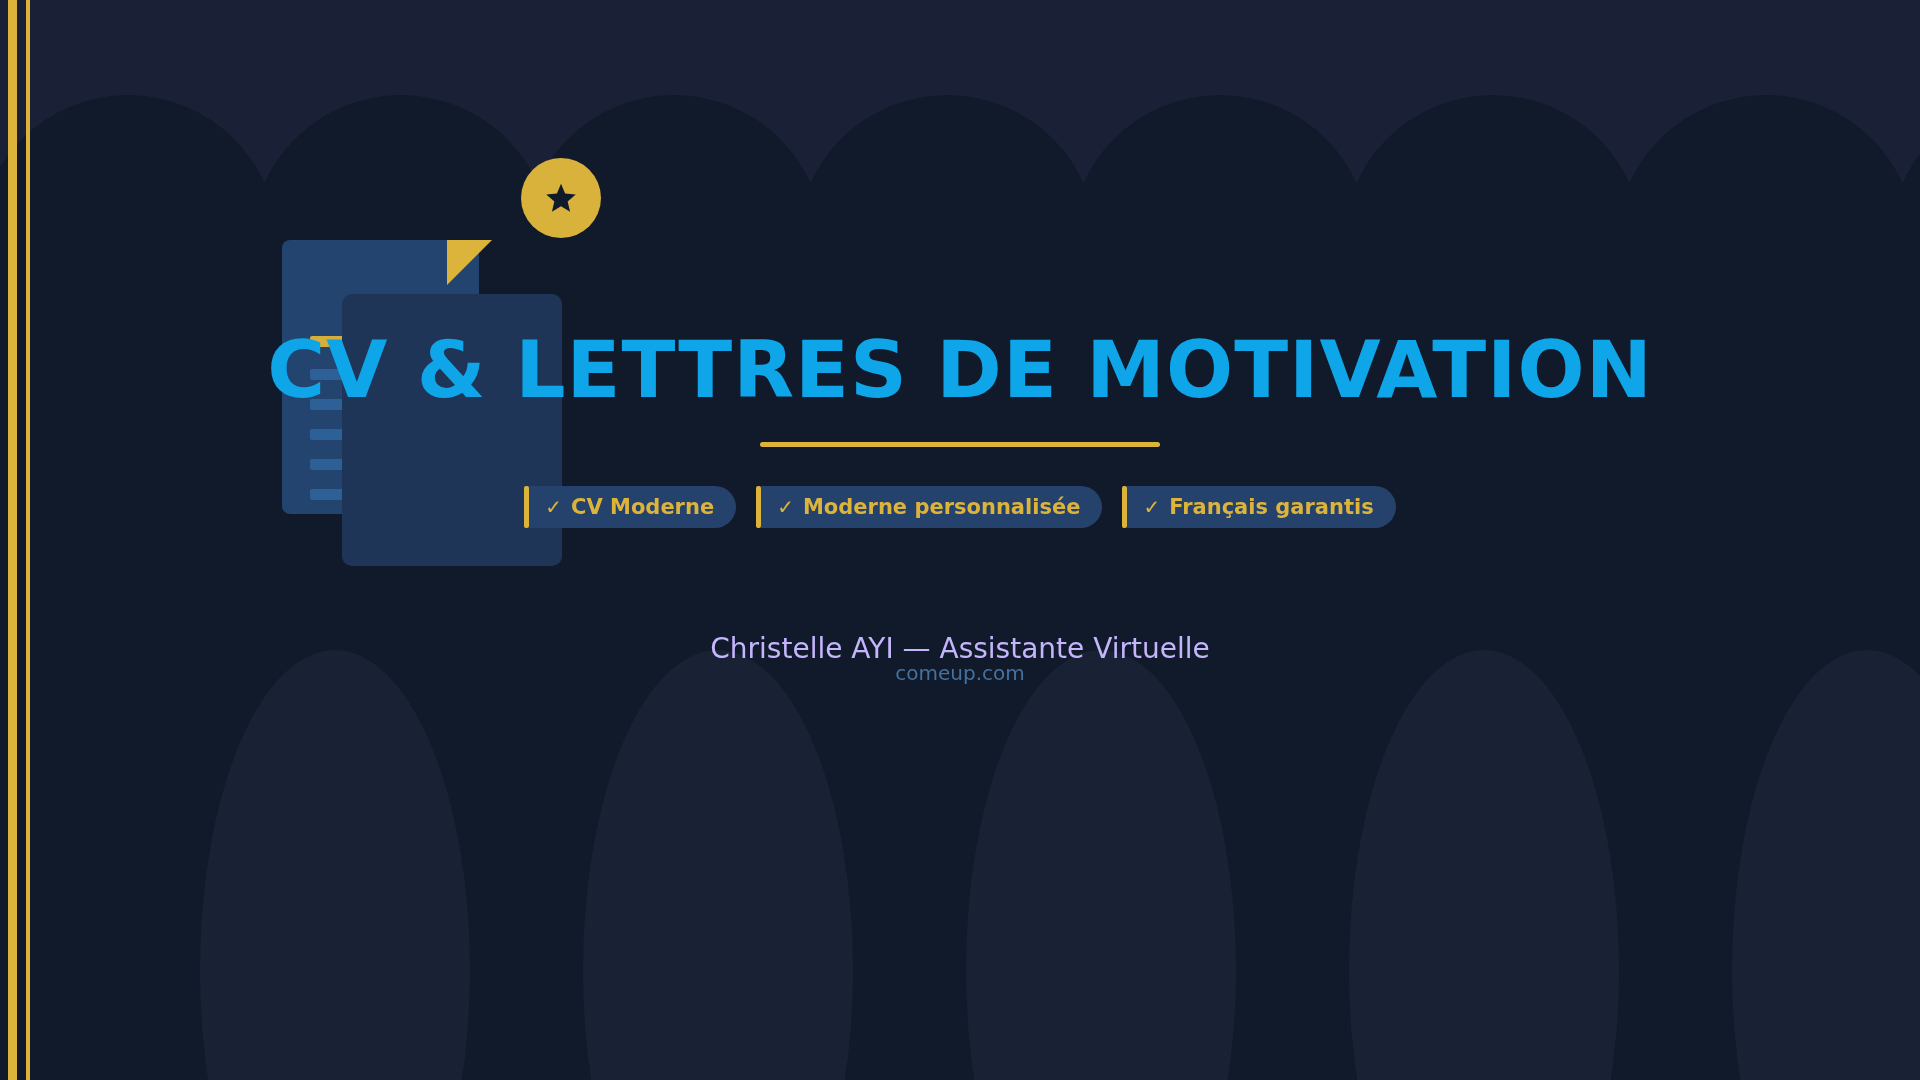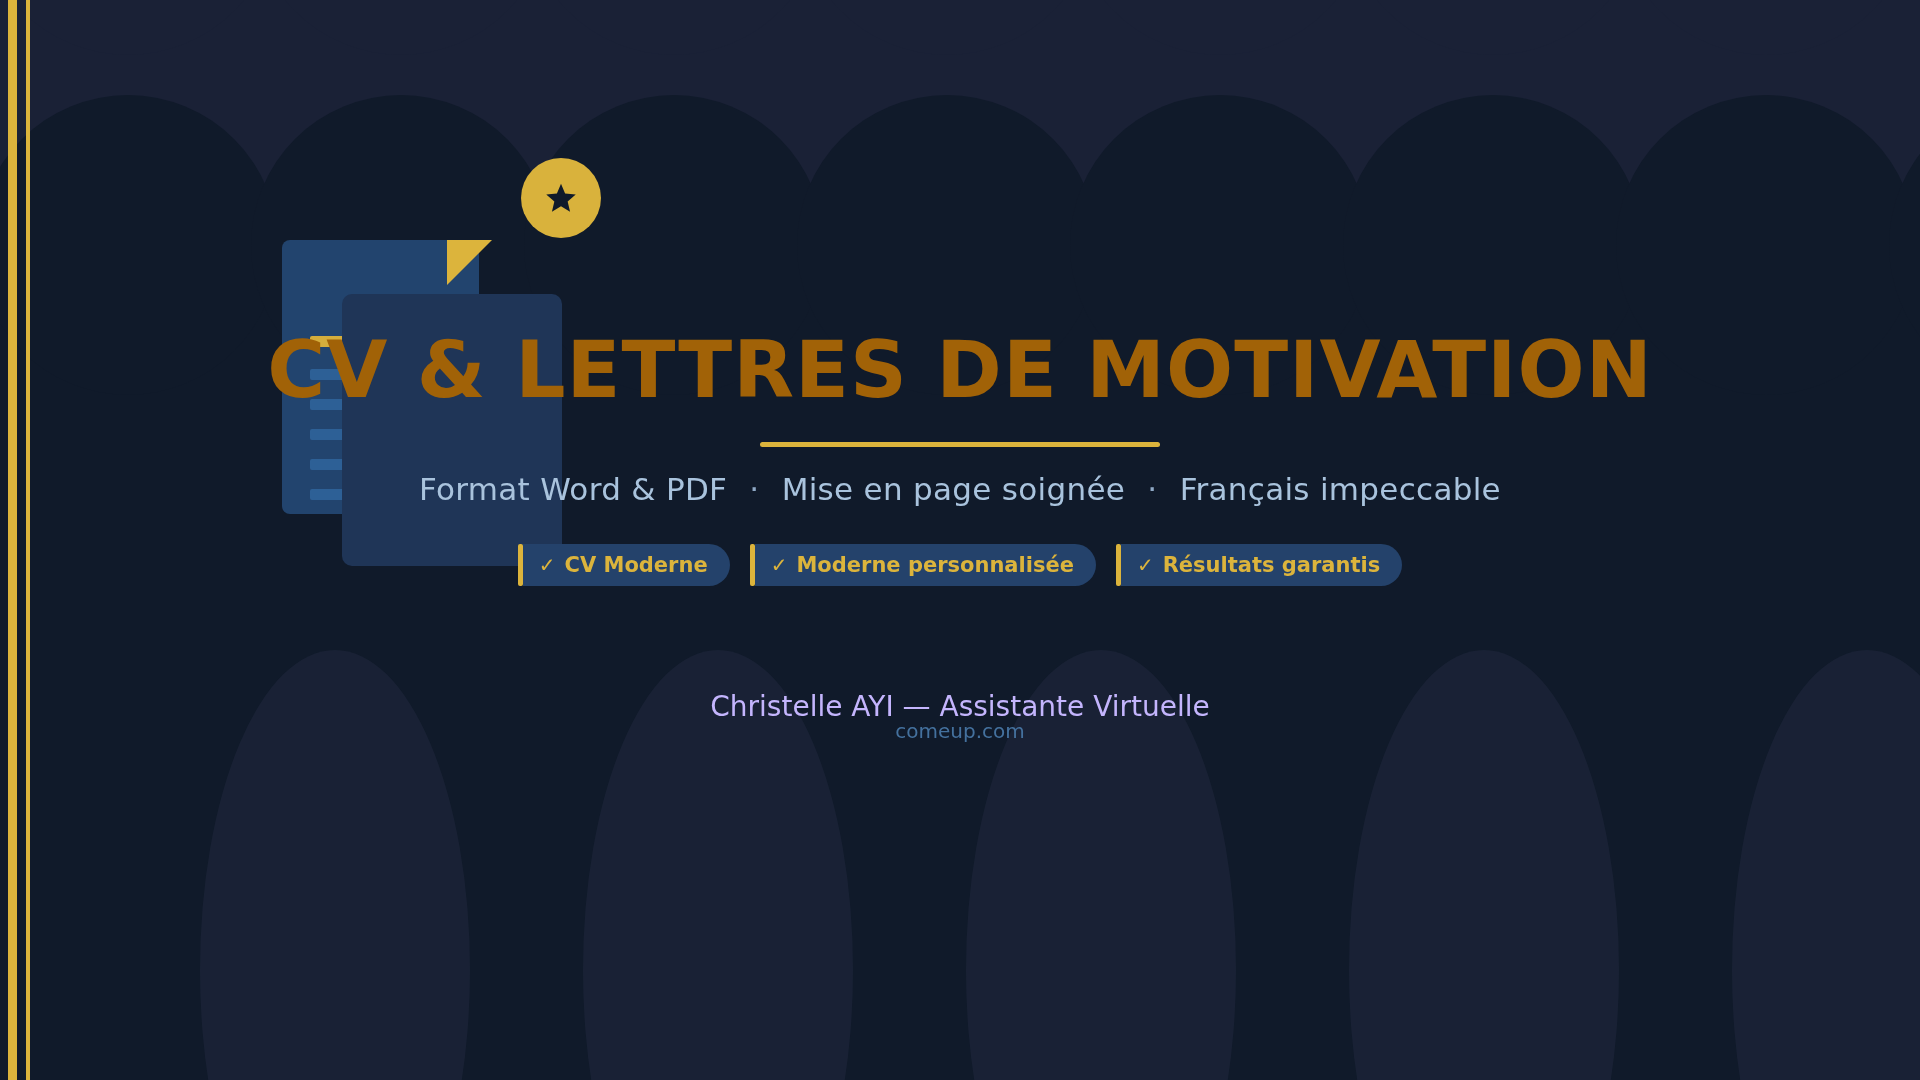--- a/index.html
+++ b/index.html
@@ -108,21 +108,21 @@
     position:absolute; left:0; top:0;
     width:1920px; height:1080px;
     display:flex; flex-direction:column; align-items:center;
   }
 
   .title {
     margin-top:331px;
     font-size:79px;
     font-weight:bold;
     letter-spacing:1px;
-    color:#a16207;
+    color:#0ea5e9;
     line-height:1;
     white-space:nowrap;
     font-family:"DejaVu Sans", sans-serif;
   }
 
   .subtitle {
     margin-top:29px;
     font-size:41px;
     font-weight:bold;
     color:#dcb43c;
@@ -251,48 +251,41 @@
     </span>
   </div>
 
   <div class="content">
 
     <div class="title">CV &amp; LETTRES DE MOTIVATION</div>
 
 
     <div class="divider"></div>
 
-    <div class="features">
-      <span>Format Word &amp; PDF</span>
-      <span class="sep">·</span>
-      <span>Mise en page soignée</span>
-      <span class="sep">·</span>
-      <span>Français impeccable</span>
-    </div>
 
     <div class="badges">
       <div class="badge">
         <div class="badge-bar"></div>
         <div class="badge-body">
           <span class="badge-check">✓</span>
           <span>CV Moderne</span>
         </div>
       </div>
       <div class="badge">
         <div class="badge-bar"></div>
         <div class="badge-body">
           <span class="badge-check">✓</span>
           <span>Moderne personnalisée</span>
         </div>
       </div>
       <div class="badge">
         <div class="badge-bar"></div>
         <div class="badge-body">
           <span class="badge-check">✓</span>
-          <span>Résultats garantis</span>
+          <span>Français garantis</span>
         </div>
       </div>
     </div>
 
     <div class="footer-name">Christelle AYI — Assistante Virtuelle</div>
     <div class="footer-site">comeup.com</div>
 
   </div>
 </div>
 

